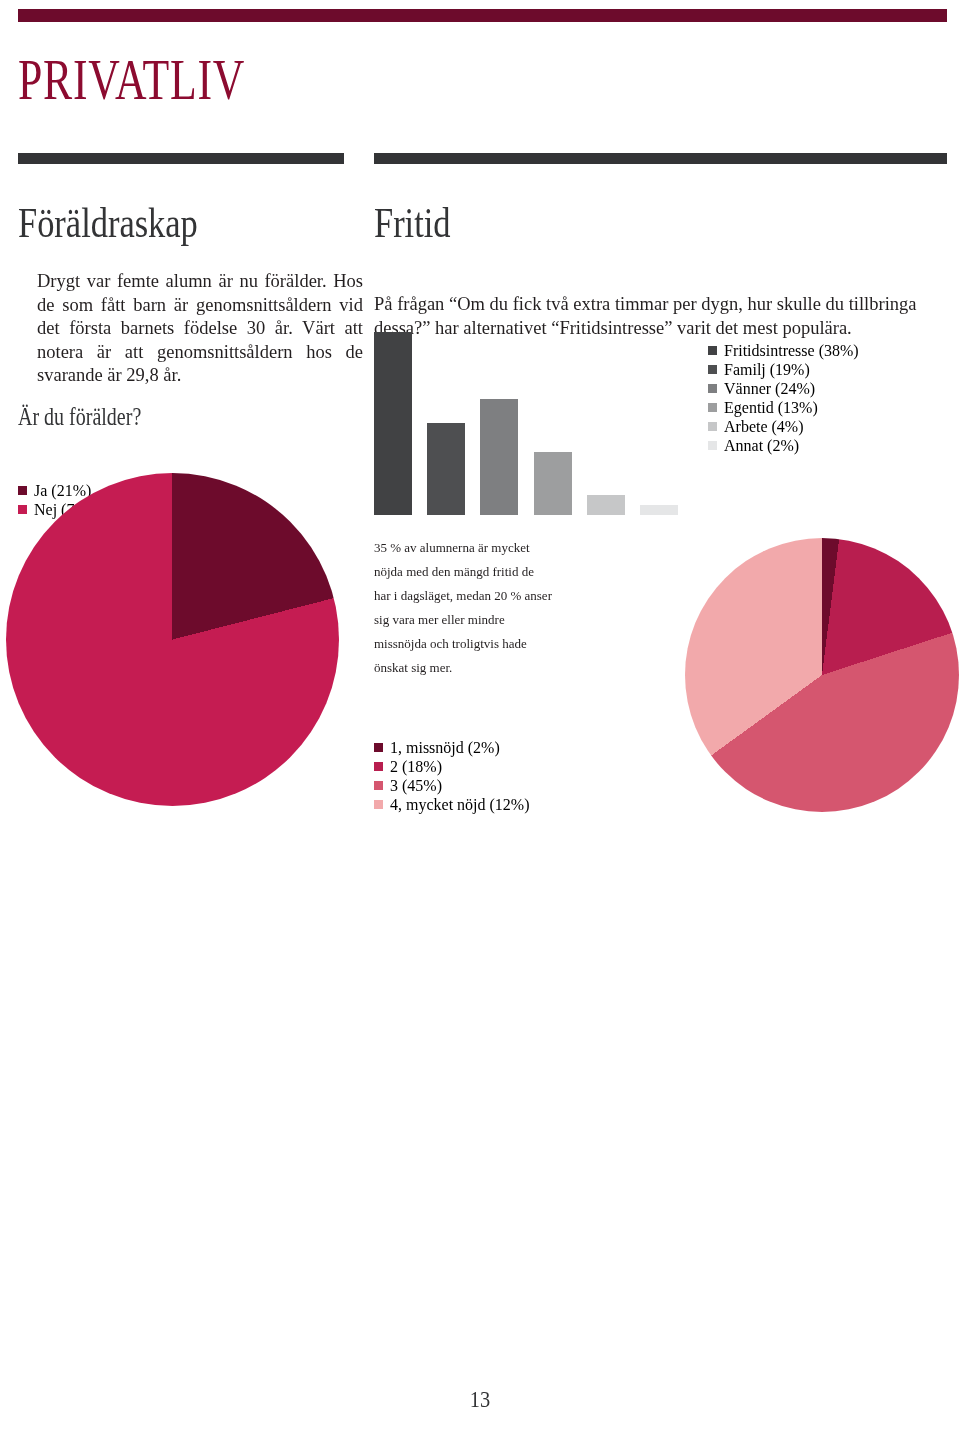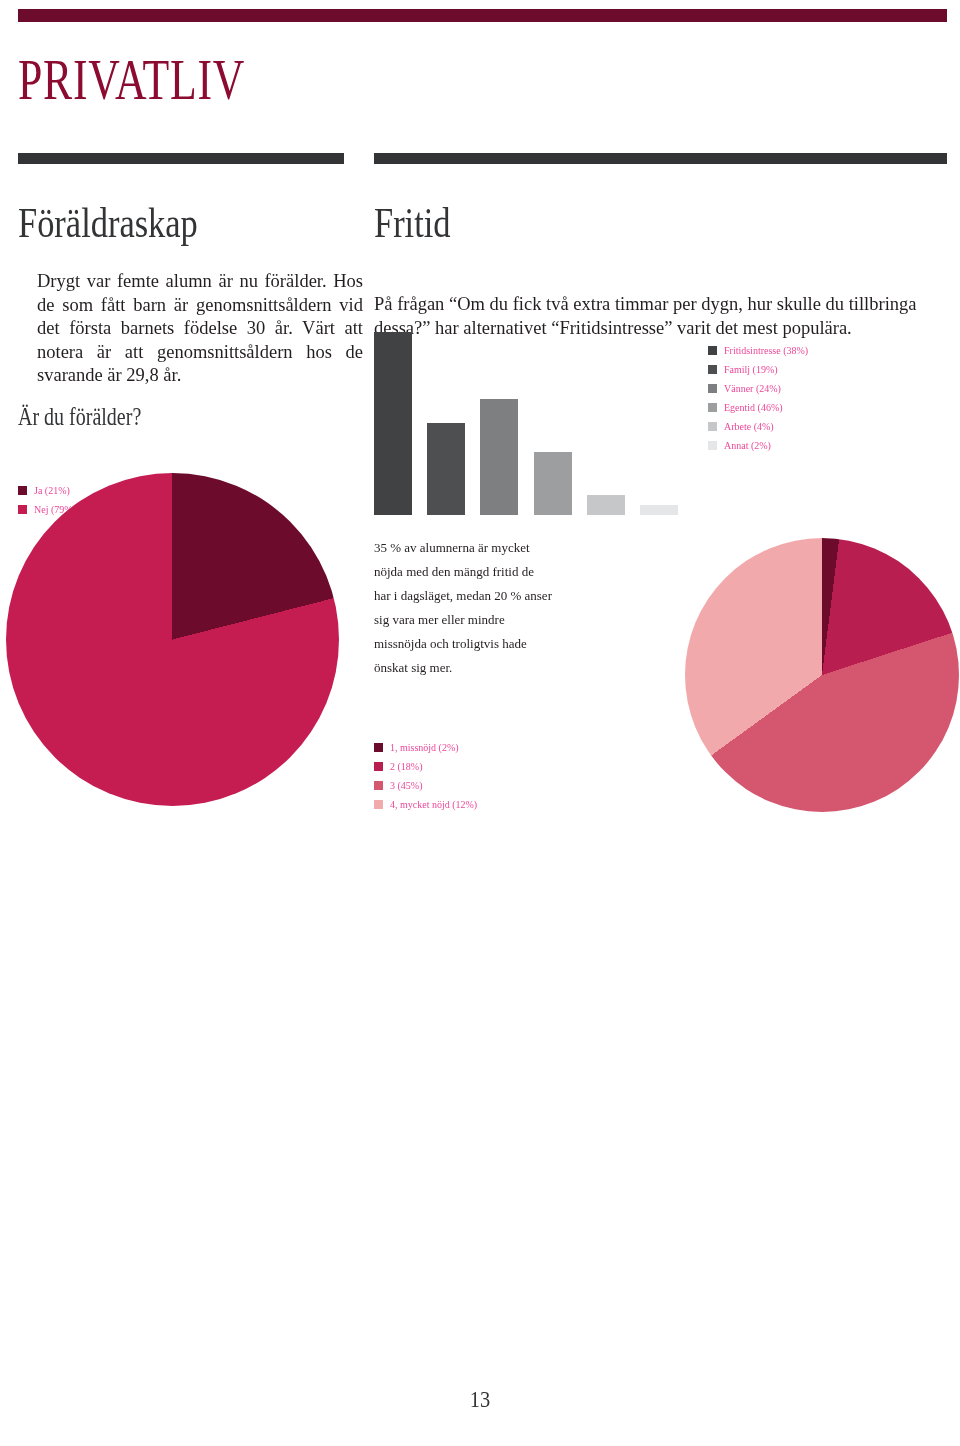--- a/index.html
+++ b/index.html
@@ -99,23 +99,23 @@
     font-weight: 400;
     transform: scaleX(0.80);
     transform-origin: left top;
     white-space: nowrap;
   }
   .sub-head-parent { left: 18px; top: 404px; }
 
   
   .legend {
     position: absolute;
-    font-size: 10px;
+    font-size: 16px;
     line-height: 19px;
-    color: #ec4899;
+    color: #000000;
     white-space: nowrap;
   }
   .legend-row {
     display: flex;
     align-items: center;
     height: 19px;
   }
   .swatch {
     display: inline-block;
     width: 9px;
@@ -228,21 +228,21 @@
   <div class="legend-row">
     <span class="swatch" style="background:#4e4f51"></span>
     <span>Familj (19%)</span>
   </div>
   <div class="legend-row">
     <span class="swatch" style="background:#7e7f81"></span>
     <span>Vänner (24%)</span>
   </div>
   <div class="legend-row">
     <span class="swatch" style="background:#9d9e9f"></span>
-    <span>Egentid (46%)</span>
+    <span>Egentid (13%)</span>
   </div>
   <div class="legend-row">
     <span class="swatch" style="background:#c6c7c8"></span>
     <span>Arbete (4%)</span>
   </div>
   <div class="legend-row">
     <span class="swatch" style="background:#e5e6e7"></span>
     <span>Annat (2%)</span>
   </div>
 </div>

